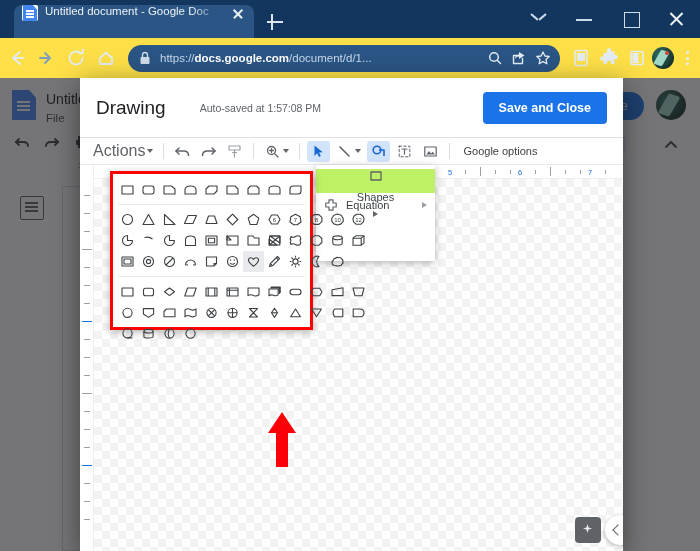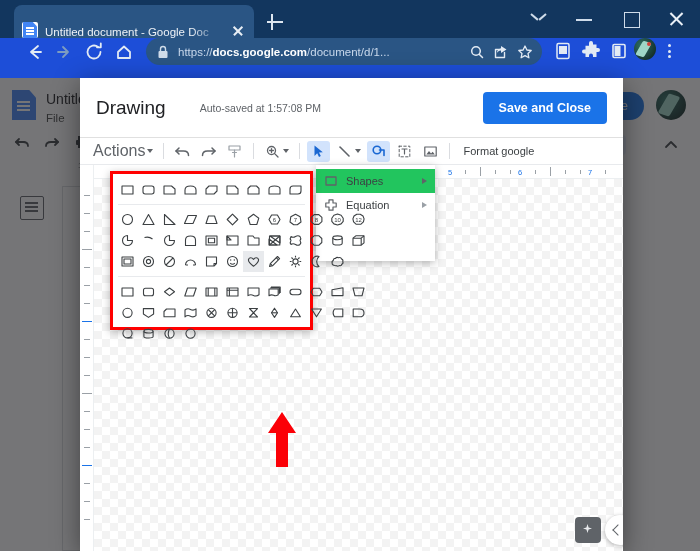--- a/index.html
+++ b/index.html
@@ -11,21 +11,21 @@
   #root { position: relative; width: 700px; height: 551px; }
 
   
   .chrome-tabstrip {
     position: absolute; left: 0; top: 0; width: 700px; height: 38px;
     background: #12365e;
   }
   .tab {
     position: absolute; left: 14px; top: 5px; width: 240px; height: 33px;
     background: #2a5584; border-radius: 8px 8px 0 0;
-    display: flex; align-items: flex-end; padding: 0 8px; gap: 7px;
+    display: flex; align-items: flex-start; padding: 0 8px; gap: 7px;
   }
   .tab-favicon {
     width: 16px; height: 16px; background: #fff; border-radius: 2px;
     flex: 0 0 auto; position: relative; overflow: hidden;
   }
   .tab-favicon::before {
     content: ""; position: absolute; left: 1px; top: 0px;
     width: 14px; height: 16px; background: #4285f4;
     clip-path: polygon(0 0, 70% 0, 100% 28%, 100% 100%, 0 100%);
   }
@@ -73,21 +73,21 @@
     border: 1.8px solid #cfdcea;
   }
   .wc-close::before, .wc-close::after {
     content: ""; position: absolute; left: 14px; top: 18px; width: 17px; height: 1.8px; background: #e9f0f7;
   }
   .wc-close::before { transform: rotate(45deg); }
   .wc-close::after  { transform: rotate(-45deg); }
 
   .chrome-toolbar {
     position: absolute; left: 0; top: 38px; width: 700px; height: 40px;
-    background: #1d4ed8; display: flex; padding: 0 20px; gap: 2px;
+    background: #fde047; display: flex; align-items: center; padding: 0 2px; gap: 2px;
   }
   .nav-btn { width: 28px; height: 28px; position: relative; flex: 0 0 auto; }
   .ico-stroke { stroke: #e3ebf4; fill: none; stroke-width: 1.8; stroke-linecap: round; stroke-linejoin: round; }
   .ico-fill { fill: #e3ebf4; }
   .omnibox {
     flex: 1 1 auto; height: 27px; background: #2a5584; border-radius: 14px;
     display: flex; align-items: center; padding: 0 8px; gap: 6px; margin: 0 6px;
     min-width: 0;
   }
   .url-text {
@@ -246,21 +246,21 @@
   }
 
   
   .shapes-menu {
     position: absolute; left: 236px; top: 87px; width: 119px; height: 96px;
     background: #fff; box-shadow: 0 2px 8px rgba(0,0,0,0.28); padding: 4px 0;
   }
   .menu-row {
     height: 24px; display: flex; align-items: center; padding: 0 8px; gap: 8px;
   }
-  .menu-row.sel { background: #22c55e; }
+  .menu-row.sel { background: #bef264; flex-direction: column; }
   .menu-ico { width: 14px; height: 14px; flex: 0 0 auto; position: relative; }
   .menu-label { font-size: 11px; color: #3c4043; flex: 1 1 auto; }
   .menu-arrow {
     width: 0; height: 0; border-top: 3.5px solid transparent; border-bottom: 3.5px solid transparent;
     border-left: 5px solid #5f6368; flex: 0 0 auto;
   }
 
   
   .palette {
     position: absolute; left: 30px; top: 93px; width: 203px; height: 159px;
@@ -518,21 +518,21 @@
             <path class="ico-stroke" style="stroke:#5f6368;stroke-width:1.2" d="M6 6 H11 M8.5 6 V11"></path>
           </svg>
       </div>
       <div class="tb-item">
         <svg width="17" height="17" viewBox="0 0 17 17">
             <rect x="2.8" y="4" width="11.4" height="9" class="ico-stroke" style="stroke:#5f6368;stroke-width:1.2"></rect>
             <path d="M4.3 11.5 L7 8 L9 10.5 L10.7 8.7 L12.8 11.5 Z" fill="#5f6368"></path>
           </svg>
       </div>
       <div class="tb-sep"></div>
-      <div class="fmt-opts">Format google</div>
+      <div class="fmt-opts">Google options</div>
     </div>
 
     <div class="dlg-ruler-h">
       <span style="position:absolute;left:368px;top:3px;">5</span>
       <span style="position:absolute;left:438px;top:3px;">6</span>
       <span style="position:absolute;left:508px;top:3px;">7</span>
       <span class="tick" style="left:400px;top:2px;width:1px;height:9px;"></span>
       <span class="tick" style="left:470px;top:2px;width:1px;height:9px;"></span>
       <span class="tick" style="left:385px;top:5px;width:1px;height:4px;"></span>
       <span class="tick" style="left:415px;top:5px;width:1px;height:4px;"></span>

